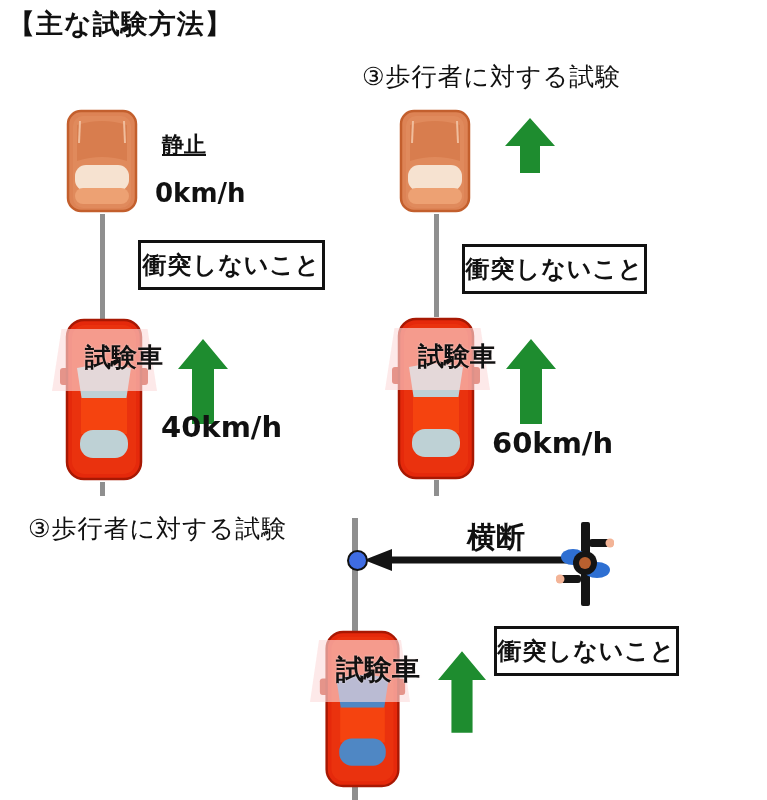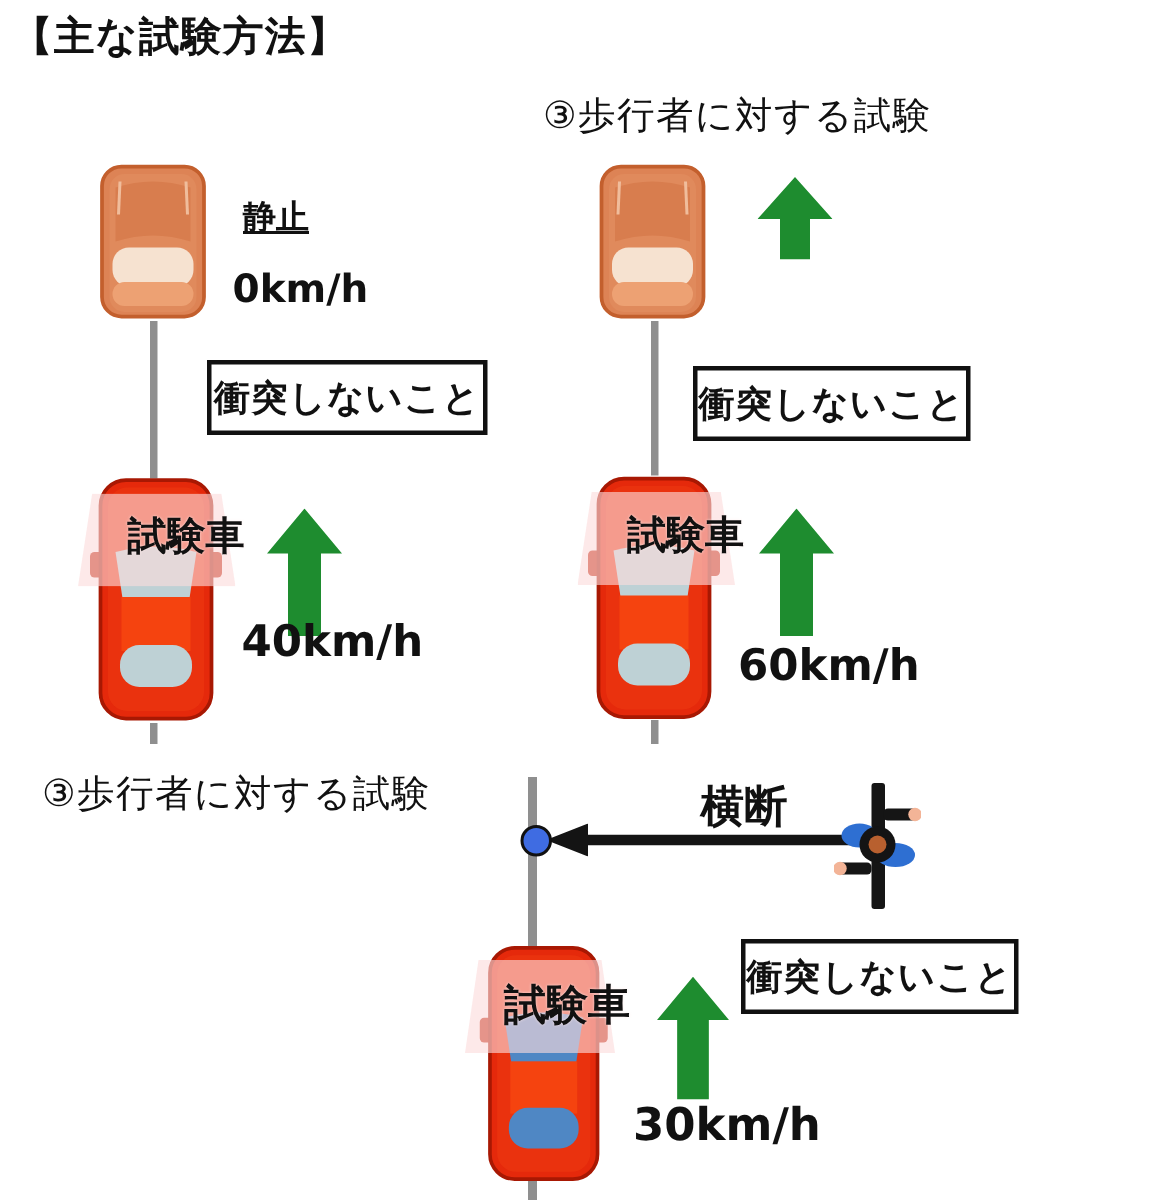--- a/index.html
+++ b/index.html
@@ -166,15 +166,14 @@
     </svg>
   </div>
   <div class="abs band" style="left:310px;top:640px;width:100px;height:62px;"></div>
   <div class="abs car-label" style="left:312px;top:651px;font-size:28px;">試験車</div>
 
   <div class="abs" style="left:438px;top:648px;">
     <svg width="48" height="88" viewBox="0 0 50 85">
         <polygon points="25,0 50,30 36,30 36,85 14,85 14,30 0,30" fill="#1e8c2f"></polygon>
       </svg>
   </div>
-  <div class="abs blabel" style="left:422px;top:733px;font-size:30px;">30km/h</div>
 
 </div>
 
 </body></html>

